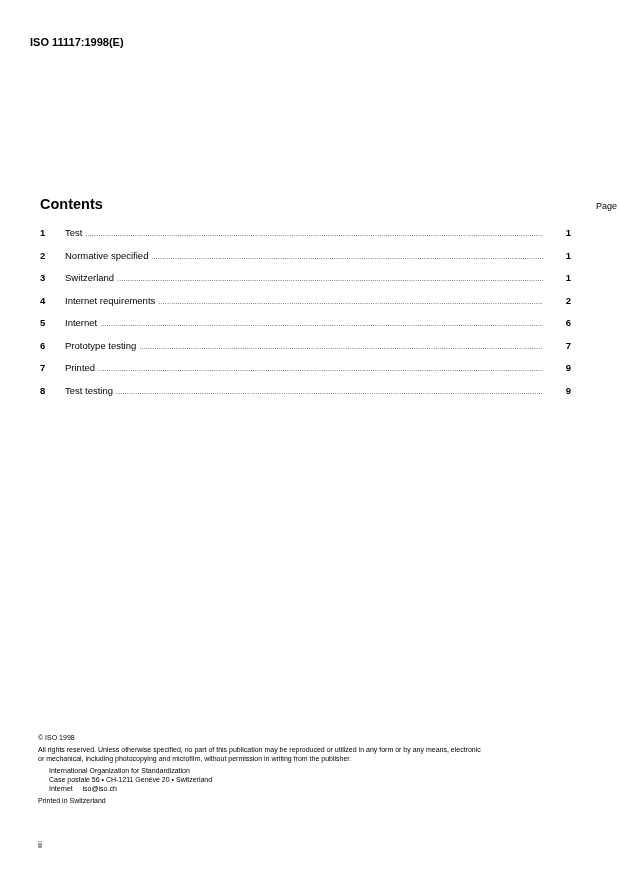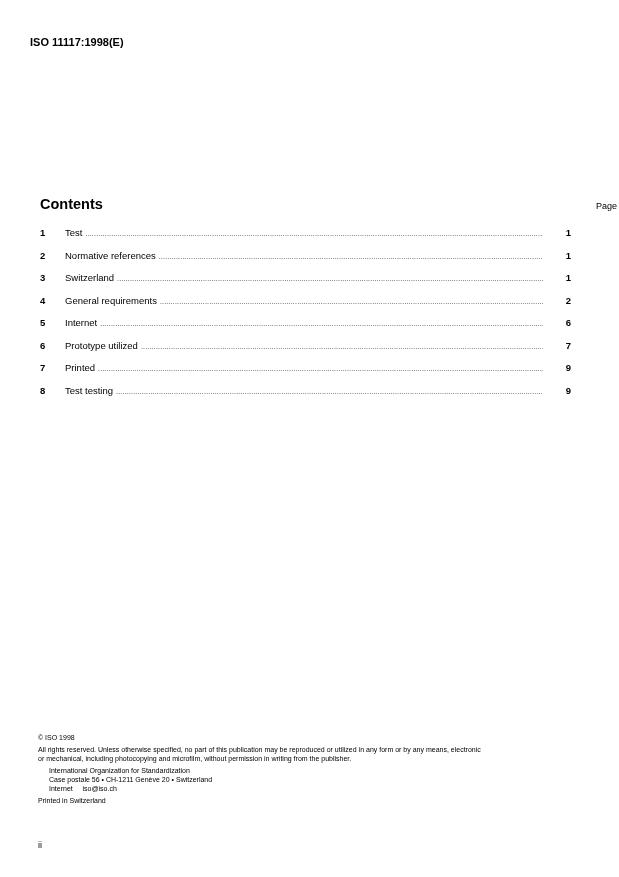--- a/index.html
+++ b/index.html
@@ -56,45 +56,45 @@
 
 <div class="toc">
   <div class="toc-row">
     <span class="toc-num">1</span>
     <span class="toc-title">Test</span>
     <span class="toc-dots"></span>
     <span class="toc-page">1</span>
   </div>
   <div class="toc-row">
     <span class="toc-num">2</span>
-    <span class="toc-title">Normative references</span>
+    <span class="toc-title">Normative specified</span>
     <span class="toc-dots"></span>
     <span class="toc-page">1</span>
   </div>
   <div class="toc-row">
     <span class="toc-num">3</span>
     <span class="toc-title">Switzerland</span>
     <span class="toc-dots"></span>
     <span class="toc-page">1</span>
   </div>
   <div class="toc-row">
     <span class="toc-num">4</span>
-    <span class="toc-title">General requirements</span>
+    <span class="toc-title">Internet requirements</span>
     <span class="toc-dots"></span>
     <span class="toc-page">2</span>
   </div>
   <div class="toc-row">
     <span class="toc-num">5</span>
     <span class="toc-title">Internet</span>
     <span class="toc-dots"></span>
     <span class="toc-page">6</span>
   </div>
   <div class="toc-row">
     <span class="toc-num">6</span>
-    <span class="toc-title">Prototype utilized</span>
+    <span class="toc-title">Prototype testing</span>
     <span class="toc-dots"></span>
     <span class="toc-page">7</span>
   </div>
   <div class="toc-row">
     <span class="toc-num">7</span>
     <span class="toc-title">Printed</span>
     <span class="toc-dots"></span>
     <span class="toc-page">9</span>
   </div>
   <div class="toc-row">

